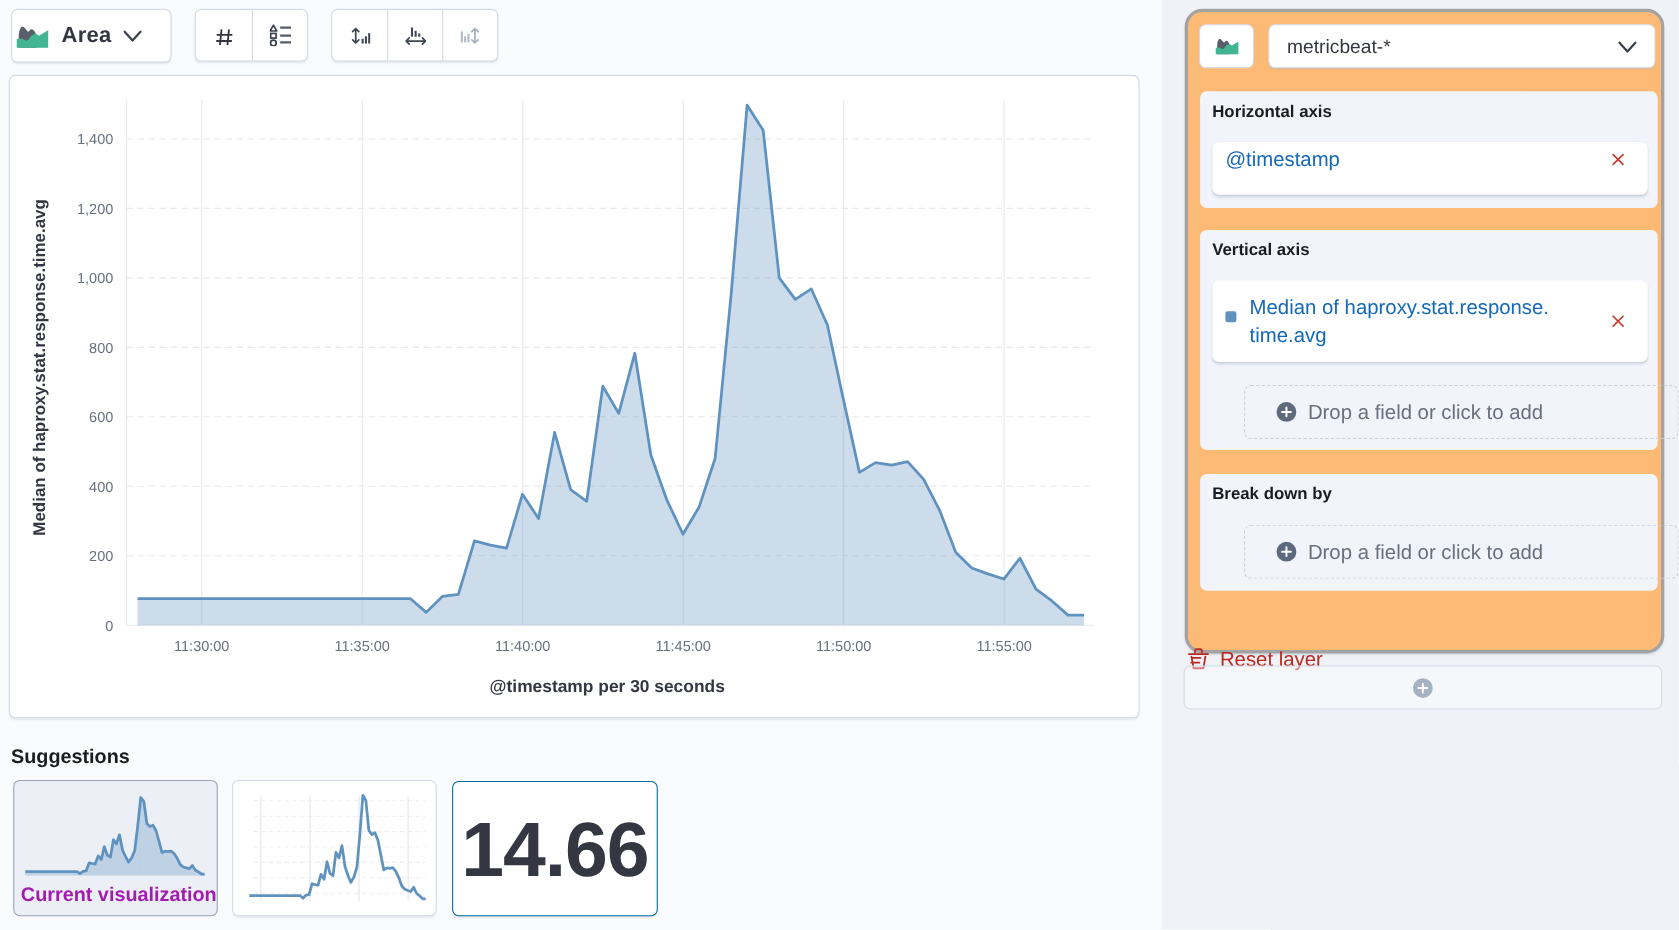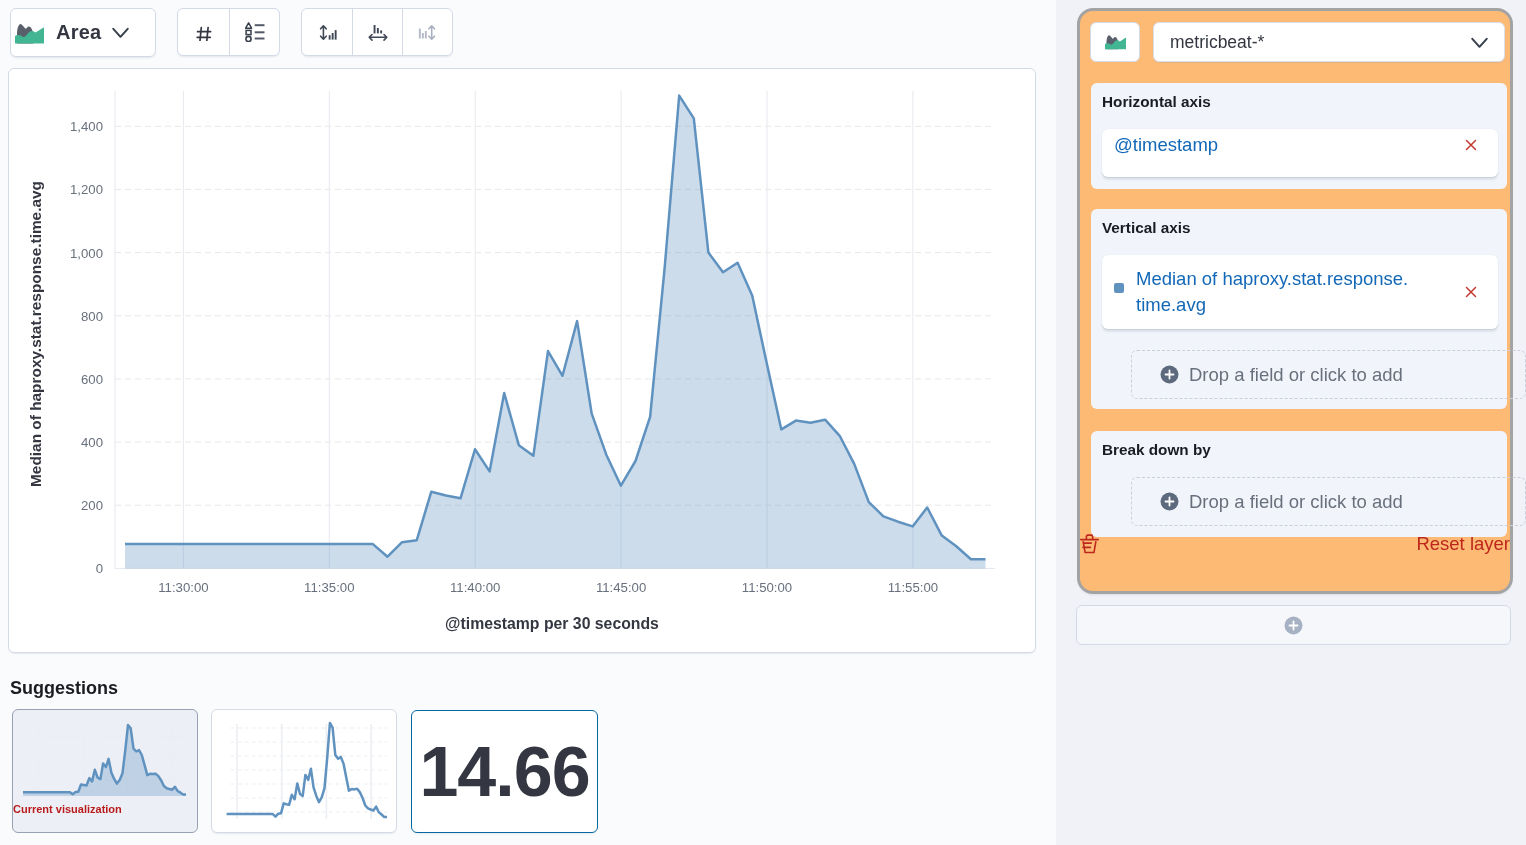--- a/index.html
+++ b/index.html
@@ -131,21 +131,21 @@
 <line x1="14" y1="16.0" x2="173" y2="16.0" stroke="#ebedf1" stroke-width="1" stroke-dasharray="4 3"></line>
 <line x1="14" y1="26.8" x2="173" y2="26.8" stroke="#ebedf1" stroke-width="1" stroke-dasharray="4 3"></line>
 <line x1="14" y1="37.5" x2="173" y2="37.5" stroke="#ebedf1" stroke-width="1" stroke-dasharray="4 3"></line>
 <line x1="14" y1="48.3" x2="173" y2="48.3" stroke="#ebedf1" stroke-width="1" stroke-dasharray="4 3"></line>
 <line x1="14" y1="59.1" x2="173" y2="59.1" stroke="#ebedf1" stroke-width="1" stroke-dasharray="4 3"></line>
 <line x1="14" y1="69.8" x2="173" y2="69.8" stroke="#ebedf1" stroke-width="1" stroke-dasharray="4 3"></line>
 <line x1="14" y1="80.6" x2="173" y2="80.6" stroke="#ebedf1" stroke-width="1" stroke-dasharray="4 3"></line>
 <polygon points="10.0,86 10.0,82.3 12.8,82.3 15.5,82.3 18.3,82.3 21.1,82.3 23.8,82.3 26.6,82.3 29.3,82.3 32.1,82.3 34.9,82.3 37.6,82.3 40.4,82.3 43.2,82.3 45.9,82.3 48.7,82.3 51.4,82.3 54.2,82.3 57.0,82.3 59.7,84.2 62.5,82.1 65.3,81.8 68.0,74.5 70.8,75.0 73.5,75.5 76.3,68.1 79.1,71.4 81.8,59.7 84.6,67.5 87.4,69.1 90.1,53.4 92.9,57.1 95.6,48.9 98.4,62.8 101.2,68.9 103.9,73.6 106.7,69.9 109.5,63.2 112.2,40.9 115.0,15.0 117.7,18.4 120.5,38.6 123.3,41.5 126.0,40.1 128.8,45.0 131.6,55.2 134.3,65.1 137.1,63.8 139.8,64.1 142.6,63.7 145.4,66.1 148.1,70.3 150.9,76.0 153.7,78.2 156.4,79.0 159.2,79.7 161.9,76.8 164.7,81.1 167.5,82.7 170.2,84.6 173.0,84.6 173.0,86" fill="rgba(96,146,192,0.32)"></polygon>
 <polyline points="10.0,82.3 12.8,82.3 15.5,82.3 18.3,82.3 21.1,82.3 23.8,82.3 26.6,82.3 29.3,82.3 32.1,82.3 34.9,82.3 37.6,82.3 40.4,82.3 43.2,82.3 45.9,82.3 48.7,82.3 51.4,82.3 54.2,82.3 57.0,82.3 59.7,84.2 62.5,82.1 65.3,81.8 68.0,74.5 70.8,75.0 73.5,75.5 76.3,68.1 79.1,71.4 81.8,59.7 84.6,67.5 87.4,69.1 90.1,53.4 92.9,57.1 95.6,48.9 98.4,62.8 101.2,68.9 103.9,73.6 106.7,69.9 109.5,63.2 112.2,40.9 115.0,15.0 117.7,18.4 120.5,38.6 123.3,41.5 126.0,40.1 128.8,45.0 131.6,55.2 134.3,65.1 137.1,63.8 139.8,64.1 142.6,63.7 145.4,66.1 148.1,70.3 150.9,76.0 153.7,78.2 156.4,79.0 159.2,79.7 161.9,76.8 164.7,81.1 167.5,82.7 170.2,84.6 173.0,84.6" fill="none" stroke="#6092C0" stroke-width="2.5" stroke-linejoin="round"></polyline>
 </svg>
-  <div style="position:absolute;left:0;right:0;top:802px;top:93px;text-align:left;font-size:11px;font-weight:bold;color:#b91c1c">Current visualization</div>
+  <div style="position:absolute;left:0;right:0;top:802px;top:93px;text-align:right;font-size:18px;font-weight:bold;color:#a21caf">Current visualization</div>
 </div>
 
 <div class="abs" style="left:211px;top:709px;width:186px;height:124px;background:#fff;
      border:1px solid #d3dae6;border-radius:6px;overflow:hidden;box-shadow:0 2px 2px -1px rgba(152,162,179,.2)">
   <svg width="184" height="123" style="position:absolute;left:0;top:0">
 <line x1="25.0" y1="14" x2="25.0" y2="109" stroke="#eceef2" stroke-width="1.6"></line>
 <line x1="69.7" y1="14" x2="69.7" y2="109" stroke="#eceef2" stroke-width="1.6"></line>
 <line x1="114.4" y1="14" x2="114.4" y2="109" stroke="#eceef2" stroke-width="1.6"></line>
 <line x1="159.1" y1="14" x2="159.1" y2="109" stroke="#eceef2" stroke-width="1.6"></line>
 <line x1="18.6" y1="18.0" x2="175" y2="18.0" stroke="#ebedf1" stroke-width="1" stroke-dasharray="4 3"></line>
@@ -223,21 +223,21 @@
       <div class="sectitle" style="top:10px">Break down by</div>
       <div class="dropzone" style="top:46px">
         <svg width="19" height="19" viewBox="0 0 19 19">
             <circle cx="9.5" cy="9.5" r="9" fill="#5d6a7e"></circle>
 <path d="M9.5 5.5 V13.5 M5.5 9.5 H13.5" stroke="#ffffff" stroke-width="1.8" stroke-linecap="round"></path>
           </svg>
           <span class="droptext">Drop a field or click to add</span>
       </div>
     </div>
 
-    <div class="abs" style="left:0;right:0;top:522px;display:flex;align-items:center;justify-content:space-between">
+    <div class="abs" style="left:0;right:0;top:577px;display:flex;align-items:center;justify-content:flex-start">
       <svg width="19" height="20" viewBox="0 0 19 20" fill="none" stroke="#bd271e" stroke-width="1.6">
 <path d="M0.8 5.6 H18.2" stroke-linecap="round"></path>
 <path d="M6.4 5.2 V2.6 Q6.4 1.1 7.9 1.1 H11.1 Q12.6 1.1 12.6 2.6 V5.2"></path>
 <path d="M3.2 7.9 L5.1 18.4 M15.8 7.9 L14 18.4 M5 18.5 H14.1" stroke-linecap="round"></path>
 <path d="M3.8 9.1 H11.3 M3 13.4 H10.4" stroke-linecap="round"></path>
 </svg>
         <span style="font-size:18.5px;color:#bd271e;margin-left:10px">Reset layer</span>
     </div>
   </div>
 

